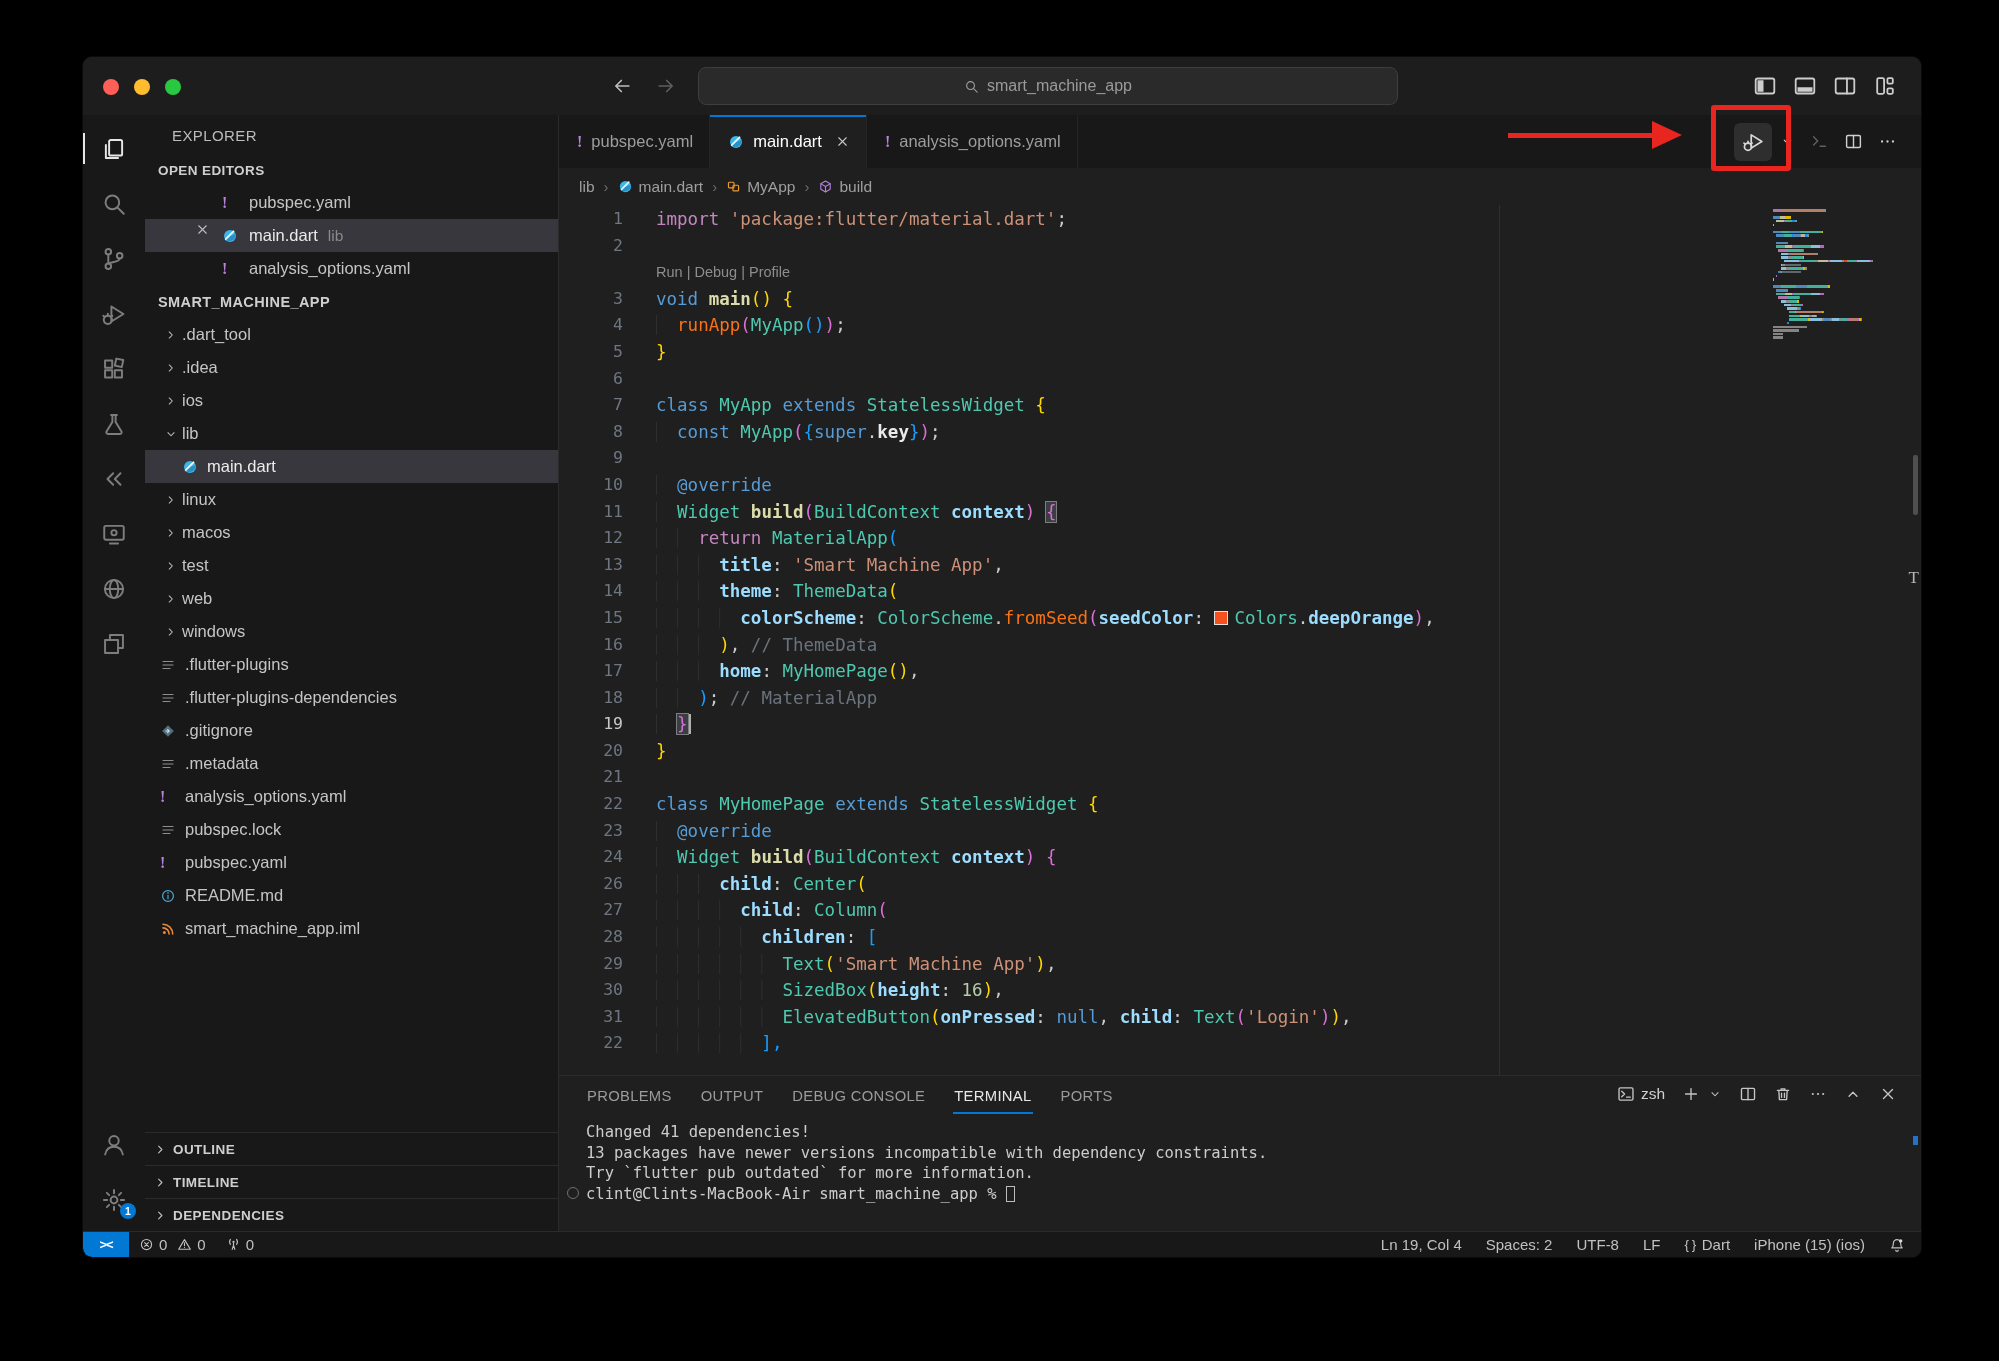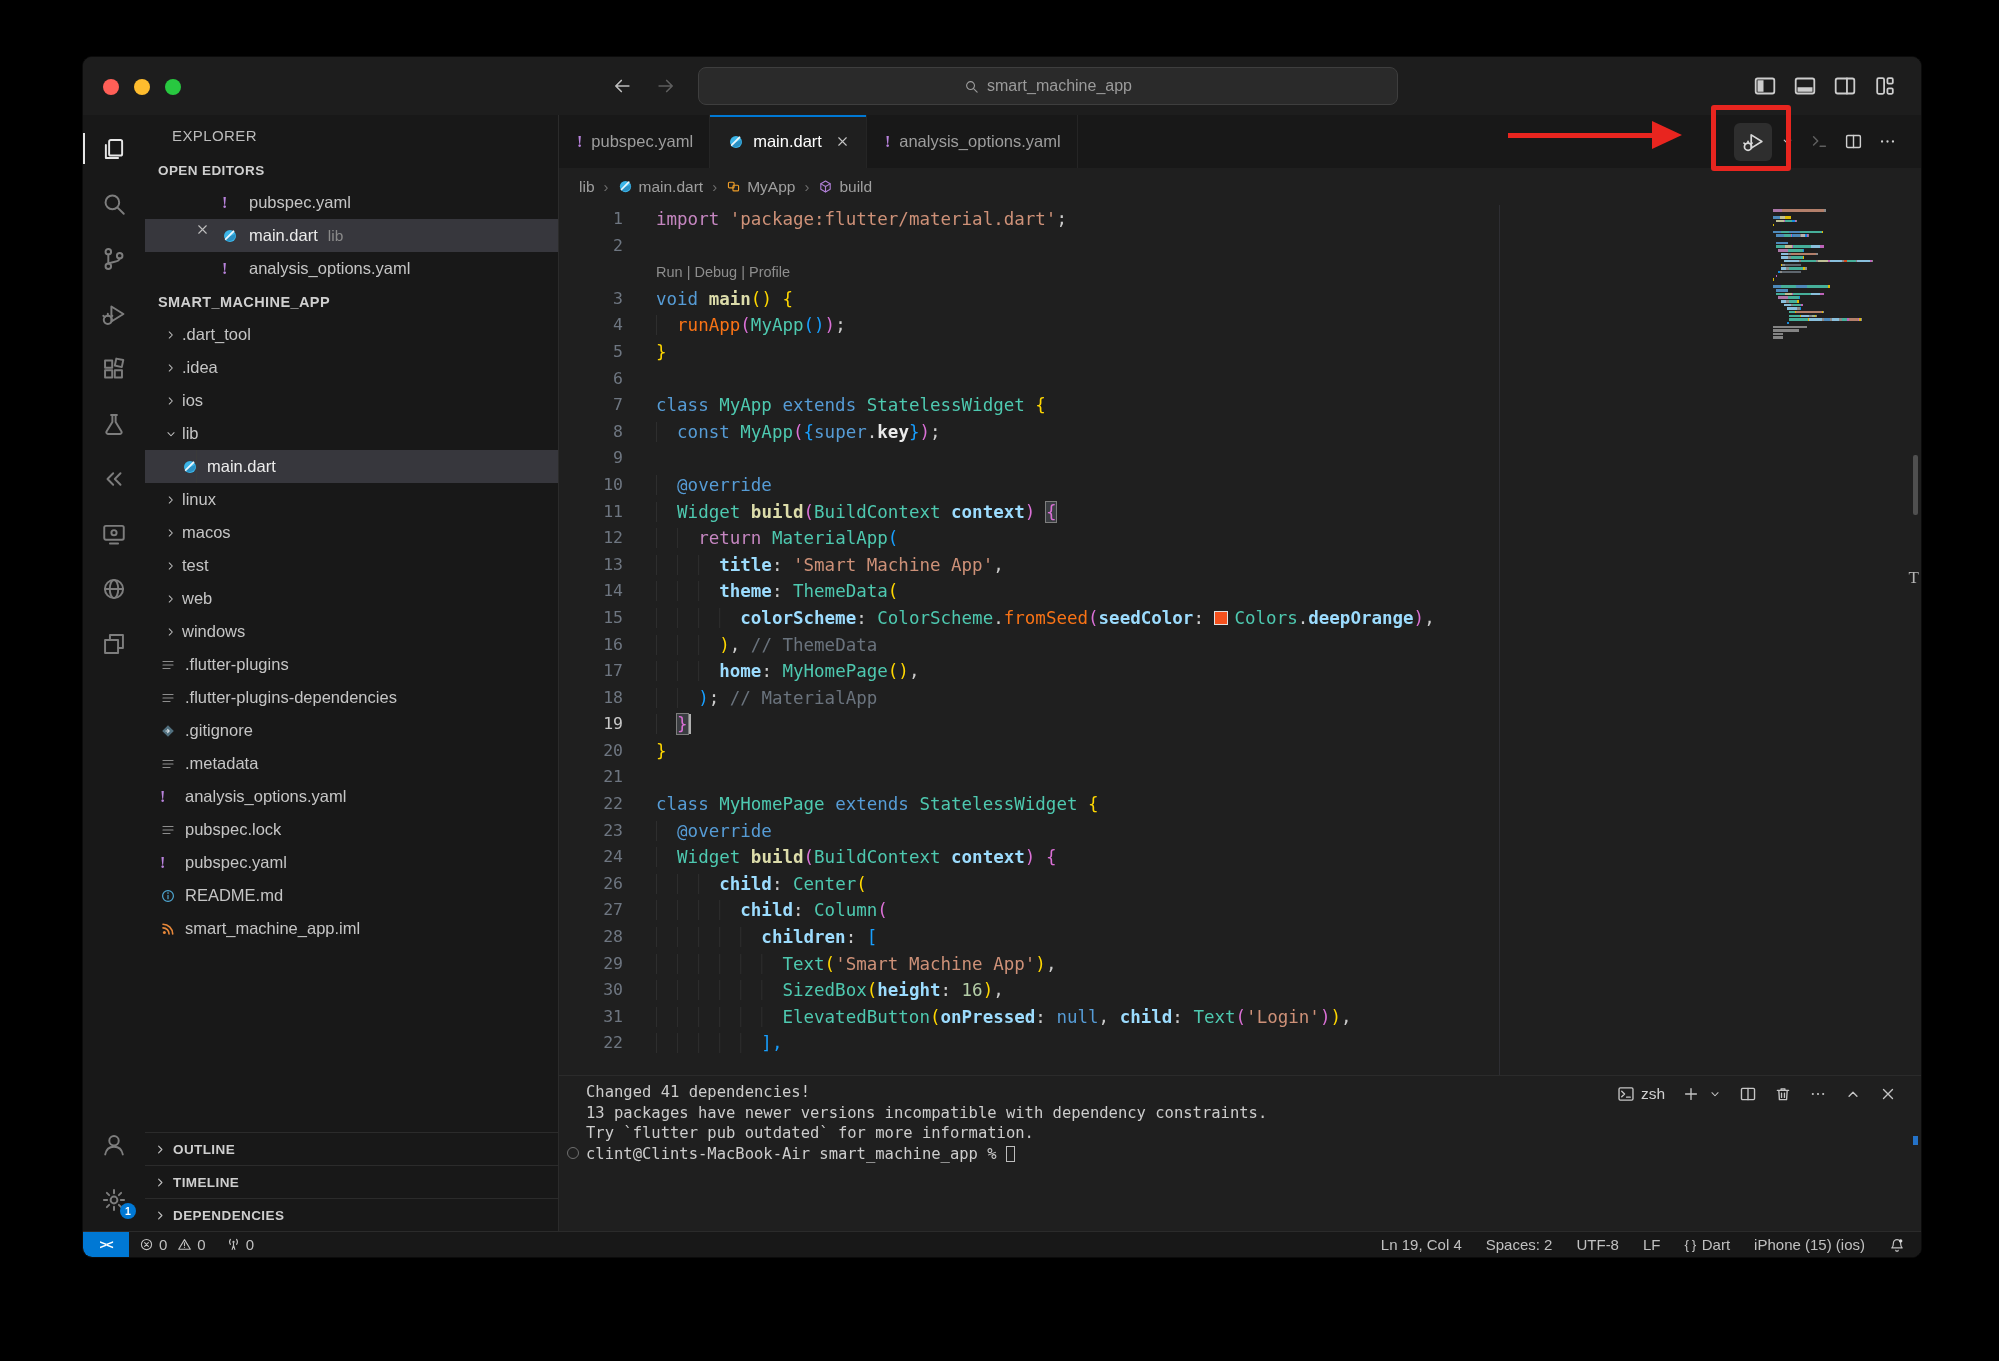--- a/index.html
+++ b/index.html
@@ -938,20 +938,27 @@
               <span style="width:10px;background:#9d9d9d;opacity:.8"></span>
             </div>
             <div class="mm-line">
               <span style="width:10px;background:#9d9d9d;opacity:.8"></span>
             </div>
           </div>
         <div class="sbar-mark"></div>
         <div class="sbar-t">T</div>
       </div>
       <div class="panel">
+        <div class="ptabs" id="ptabs">
+            <div class="ptab ">PROBLEMS</div>
+            <div class="ptab ">OUTPUT</div>
+            <div class="ptab ">DEBUG CONSOLE</div>
+            <div class="ptab active">TERMINAL</div>
+            <div class="ptab ">PORTS</div>
+          </div>
         <div class="pactions" id="pactions">
             <span class="pa ">
               <svg viewBox="0 0 16 16" width="1em" height="1em" fill="none" stroke="currentColor" stroke-width="1.2" stroke-linecap="round" stroke-linejoin="round">
                 <rect x="1.8" y="2.5" width="12.4" height="11" rx="1.2"></rect>
                 <path d="M4.2 5.5L6.7 8l-2.5 2.5M8.5 10.8h3.3"></path>
               </svg>
               <span class="shell">zsh</span>
             </span>
             <span class="pa ">
               <svg viewBox="0 0 16 16" width="1em" height="1em" fill="none" stroke="currentColor" stroke-width="1.2" stroke-linecap="round" stroke-linejoin="round">

